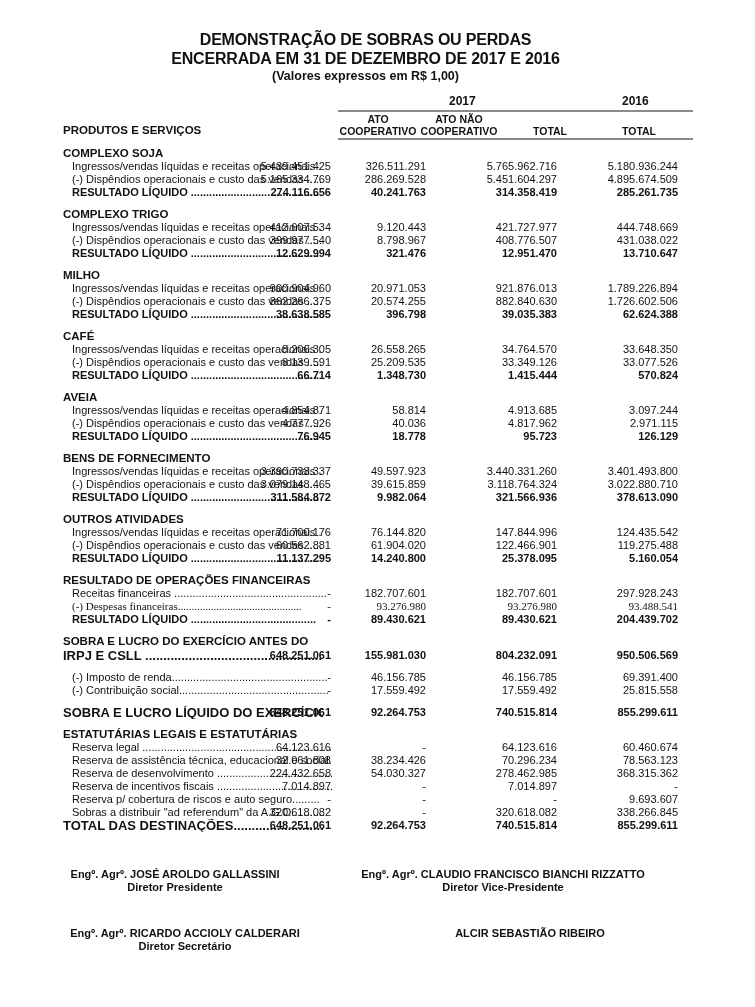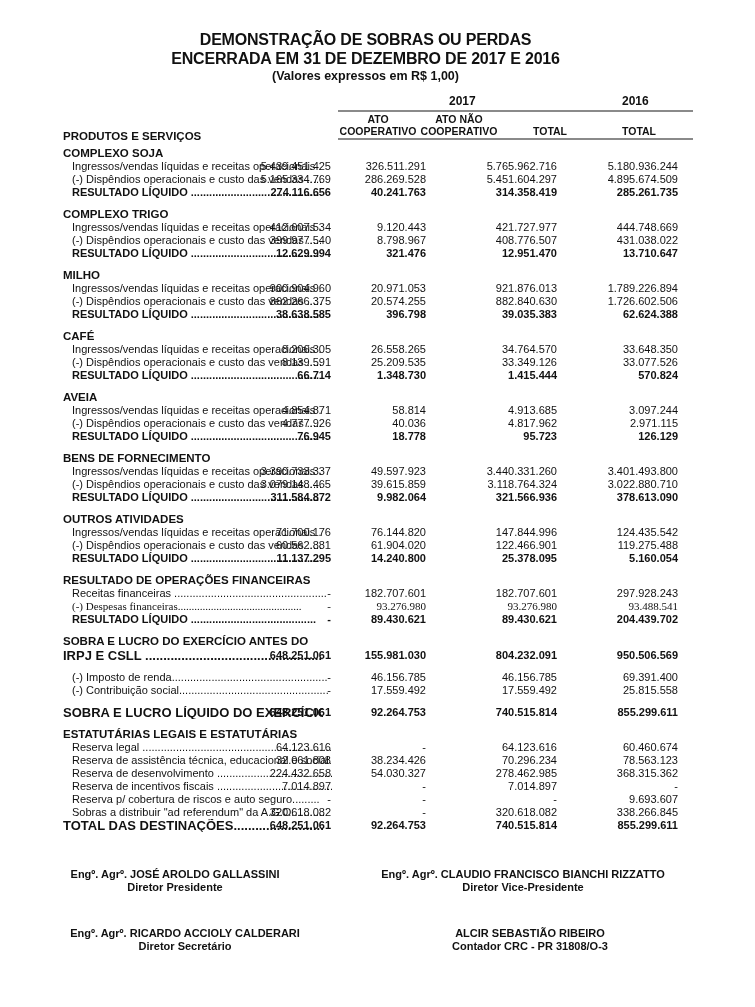--- a/index.html
+++ b/index.html
@@ -41,21 +41,21 @@
 <div class="hdr" style="left:338px; top:113px; width:80px; text-align:center; font-size:10.5px; line-height:12px;">
   <div>ATO</div>
   <div>COOPERATIVO</div>
 </div>
 <div class="hdr" style="left:419px; top:113px; width:80px; text-align:center; font-size:10.5px; line-height:12px;">
   <div>ATO NÃO</div>
   <div>COOPERATIVO</div>
 </div>
 <div class="hdr" style="left:533px; top:125px; font-size:10.5px;">TOTAL</div>
 <div class="hdr" style="left:622px; top:125px; font-size:10.5px;">TOTAL</div>
-<div class="hdr" style="left:63px; top:124px;margin-top:6px;">PRODUTOS E SERVIÇOS</div>
+<div class="hdr" style="left:63px; top:124px;">PRODUTOS E SERVIÇOS</div>
 <div class="rule" style="top:138px;"></div>
 
 <div id="rows">
     <div class="row section" style="top: 147px;">
       <span class="lbl">COMPLEXO SOJA</span>
     </div>
     <div class="row item" style="top: 160px;">
       <span class="lbl">Ingressos/vendas líquidas e receitas operacionais .</span>
       <span class="v v0">5.439.451.425</span>
       <span class="v v1">326.511.291</span>
@@ -326,24 +326,23 @@
       <span class="v v1">92.264.753</span>
       <span class="v v2">740.515.814</span>
       <span class="v v3">855.299.611</span>
     </div>
   </div>
 
 <div class="sig" style="left:40px; top:868px; width:270px;">
   <div>Engº. Agrº. JOSÉ AROLDO GALLASSINI</div>
   <div>Diretor Presidente</div>
 </div>
-<div class="sig" style="left:348px; top:868px; width:350px;">
+<div class="sig" style="left:328px; top:868px; width:350px;">
   <div>Engº. Agrº. CLAUDIO FRANCISCO BIANCHI RIZZATTO</div>
   <div>Diretor Vice-Presidente</div>
 </div>
 <div class="sig" style="left:40px; top:927px; width:290px;">
   <div>Engº. Agrº. RICARDO ACCIOLY CALDERARI</div>
   <div>Diretor Secretário</div>
 </div>
 <div class="sig" style="left:410px; top:927px; width:240px;">
   <div>ALCIR SEBASTIÃO RIBEIRO</div>
-  <div>Contador CRC - PR 31808/O-3</div>
 </div>
 
 </body></html>

